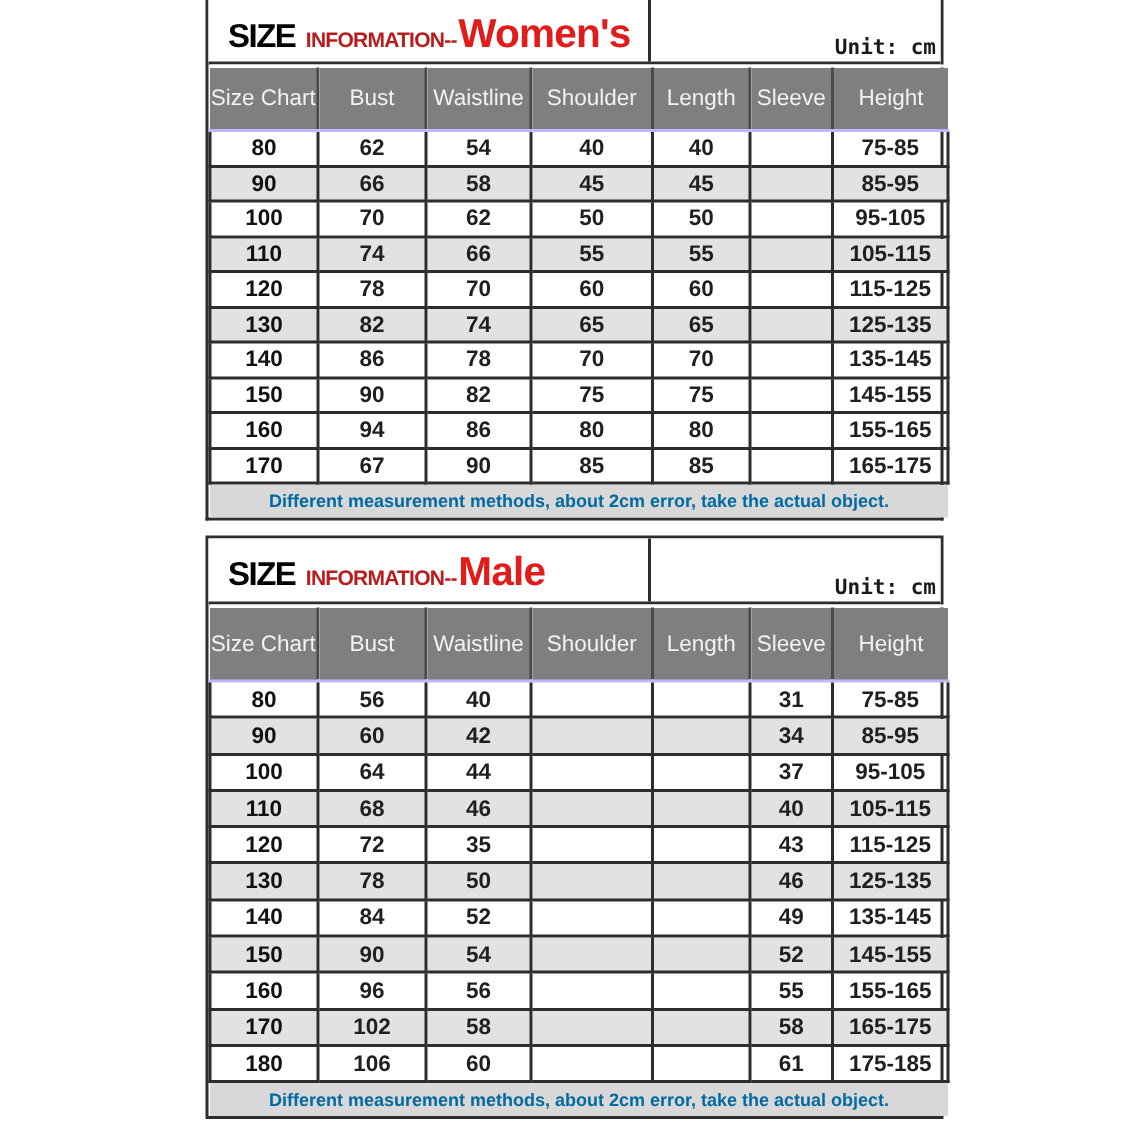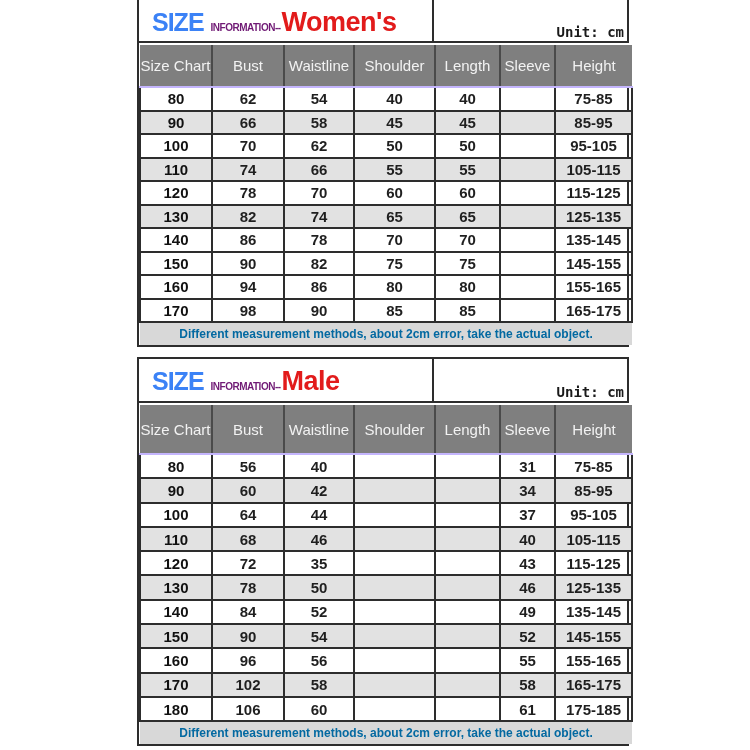--- a/index.html
+++ b/index.html
@@ -36,29 +36,29 @@
   .male  .title-row { height: 42px; }
   .title-cell {
     width: 293px;
     display: flex;
     align-items: baseline;
     padding: 7px 0 0 13px;
     box-sizing: border-box;
     white-space: nowrap;
   }
   .t-size {
-    font-size: 25px;
+    font-size: 22px;
     font-weight: 700;
-    color: #3b82f6;
+    color: #000000;
     letter-spacing: -1px;
   }
   .t-info {
-    font-size: 10px;
+    font-size: 14px;
     font-weight: 700;
-    color: #701a75;
+    color: #b91c1c;
     margin-left: 7px;
     letter-spacing: -0.5px;
   }
   .t-accent {
     font-size: 27px;
     font-weight: 700;
     color: #e21b1b;
     margin-left: 1px;
     letter-spacing: -0.5px;
   }
@@ -242,21 +242,21 @@
             <td class="size-col">160</td>
             <td>94</td>
             <td>86</td>
             <td>80</td>
             <td>80</td>
             <td></td>
             <td>155-165</td>
           </tr>
           <tr>
             <td class="size-col">170</td>
-            <td>98</td>
+            <td>67</td>
             <td>90</td>
             <td>85</td>
             <td>85</td>
             <td></td>
             <td>165-175</td>
           </tr>
         </tbody>
         <tfoot>
           <tr>
             <td colspan="7" class="footer-note">Different measurement methods, about 2cm error, take the actual object.</td>

